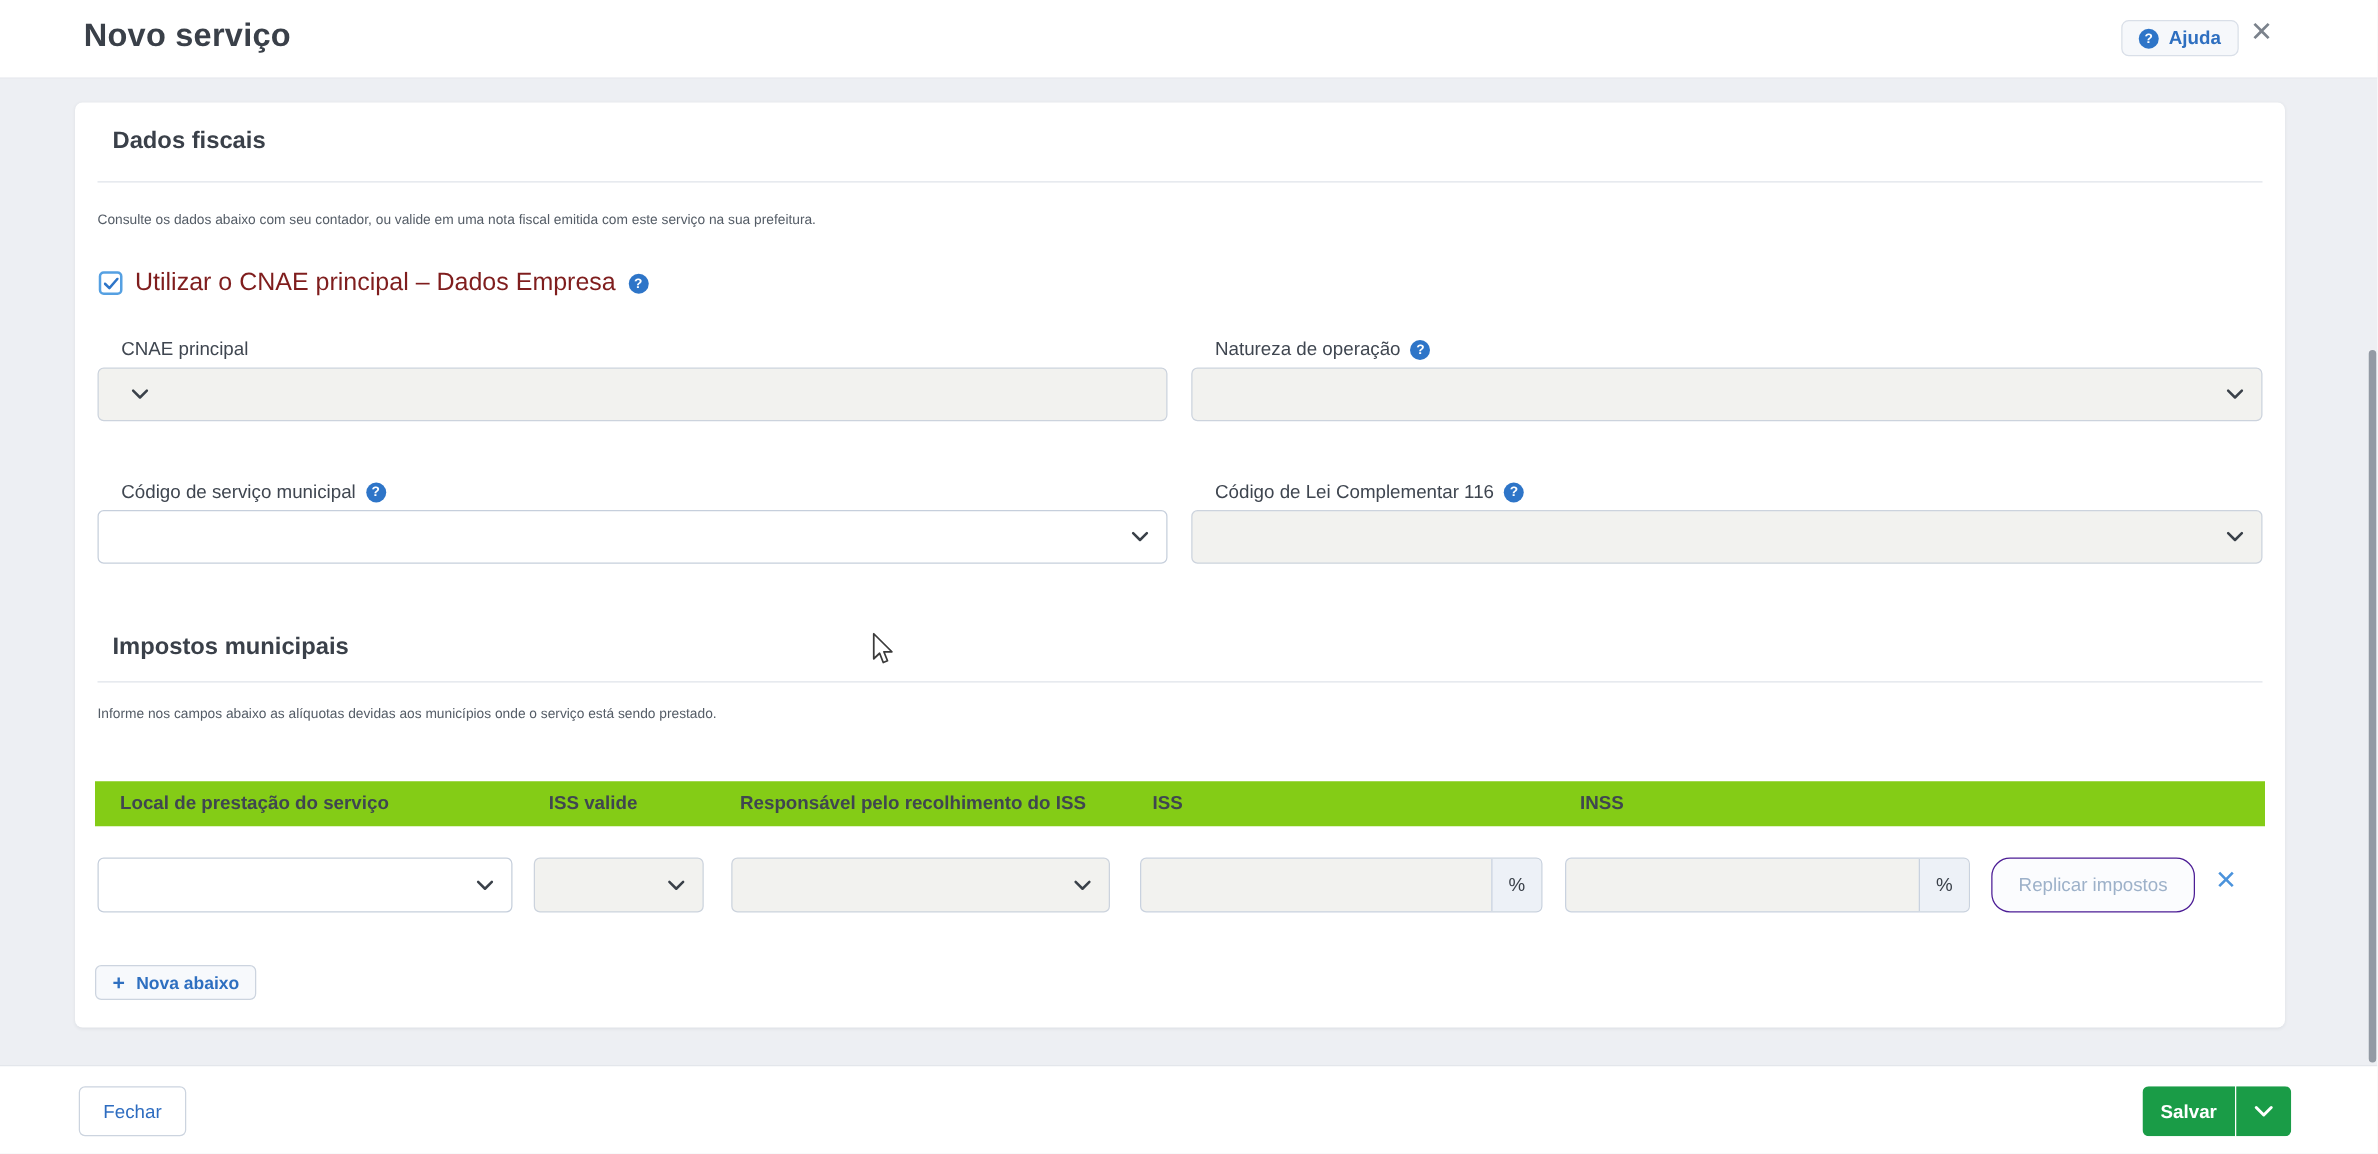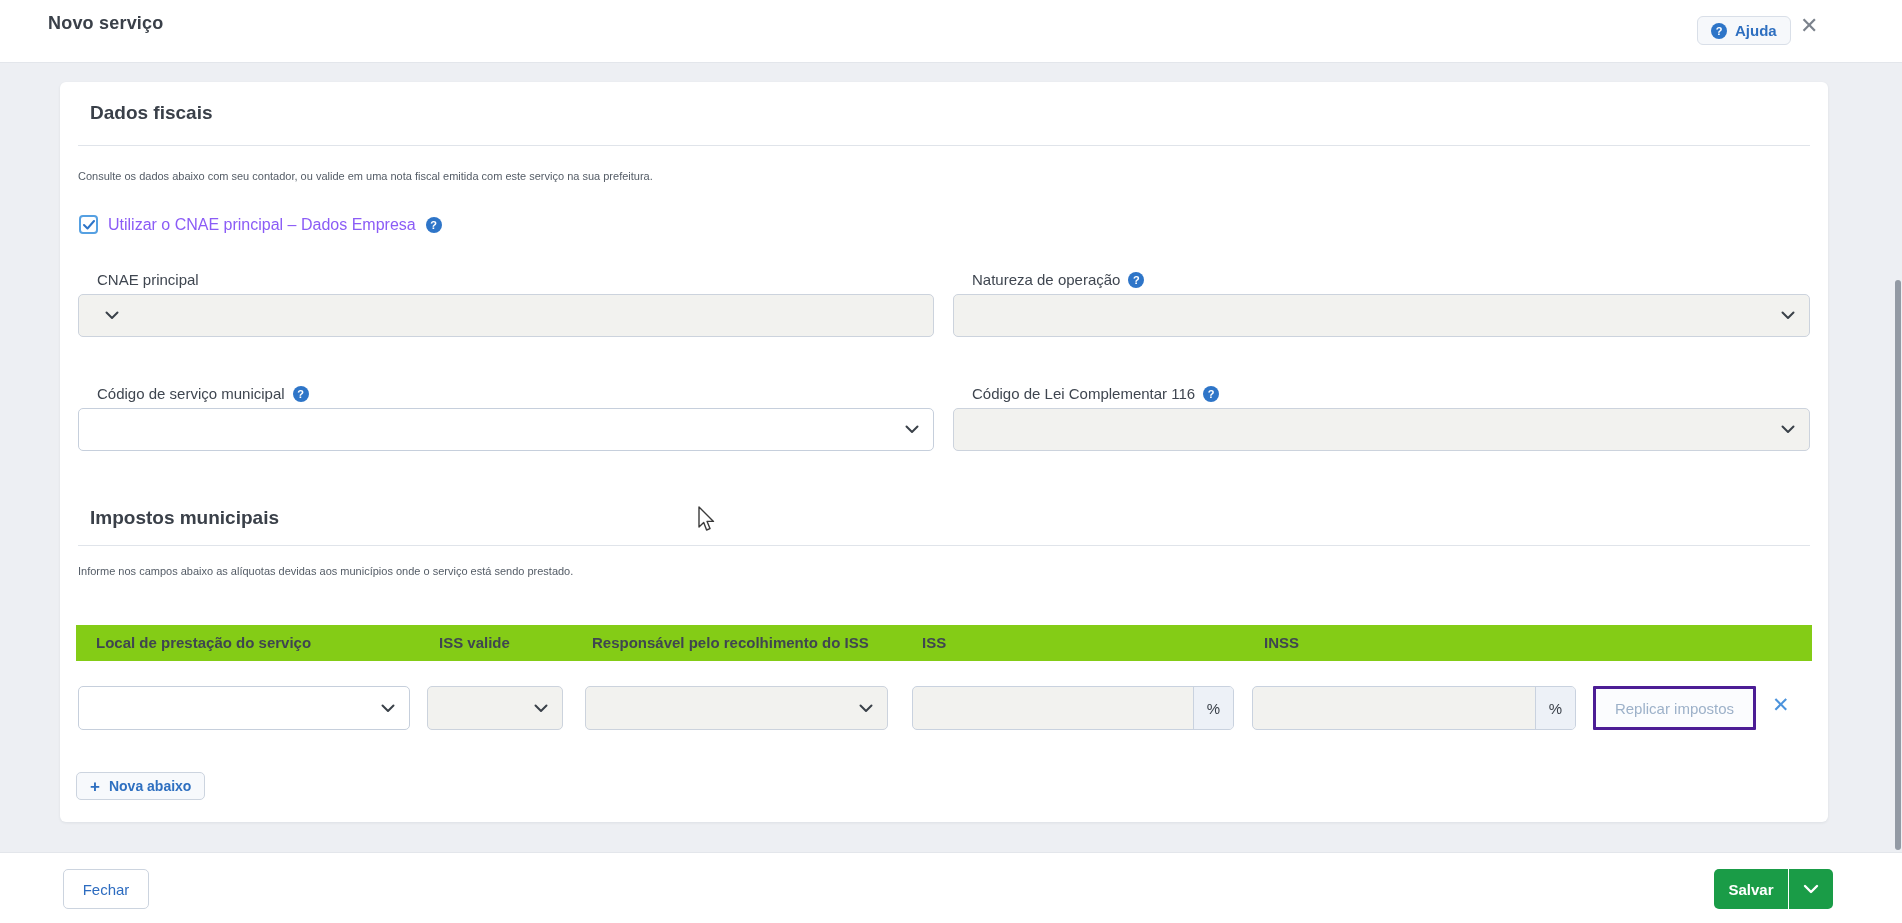--- a/index.html
+++ b/index.html
@@ -6,50 +6,50 @@
   html,body { width:1902px; height:923px; }
   body {
     position:relative;
     background:#edeff3;
     font-family:"Liberation Sans", sans-serif;
     color:#3a4049;
     overflow:hidden;
   }
   
   .topbar { position:absolute; top:0; left:0; right:0; height:63px; background:#ffffff; border-bottom:1px solid #e3e6eb; z-index:5; }
-  .page-title { position:absolute; left:48px; top:13px; font-size:18px; font-weight:700; color:#3a4049; letter-spacing:.2px; }
+  .page-title { position:absolute; left:67px; top:13px; font-size:26px; font-weight:700; color:#3a4049; letter-spacing:.2px; }
   .help-btn { position:absolute; left:1697px; top:16px; height:29px; display:flex; align-items:center; gap:8px; padding:0 13px; background:#f6f8fb; border:1px solid #d9dfe8; border-radius:6px; color:#2e6fc0; font-weight:700; font-size:15px; cursor:pointer; }
   .q-icon { width:16px; height:16px; border-radius:50%; background:#2e75c8; color:#fff; font-size:11px; font-weight:700; display:inline-flex; align-items:center; justify-content:center; flex:0 0 16px; }
   .close-btn { position:absolute; left:1800px; top:15px; font-size:22px; line-height:1; color:#7b828c; cursor:pointer; font-weight:400; }
 
   
   .card { position:absolute; left:60px; top:82px; width:1768px; height:740px; background:#ffffff; border-radius:6px; box-shadow:0 1px 3px rgba(40,50,60,.08); }
   .h2 { position:absolute; left:18px; font-size:19px; font-weight:700; color:#3a4049;margin-left:12px; }
   .hr { position:absolute; left:18px; right:18px; height:1px; background:#e0e4ea; }
   .desc { position:absolute; left:18px; font-size:11px; color:#545c66; }
 
   
   .chk-row { position:absolute; left:19px; top:133px; display:flex; align-items:center; gap:10px; cursor:pointer; }
   .chk-box { width:19px; height:19px; border:2px solid #55a0e2; border-radius:4px; background:#fff; display:flex; align-items:center; justify-content:center; }
-  .chk-label { font-size:16px; color:#8b5cf6; }
+  .chk-label { font-size:20px; color:#7f1d1d; }
 
   
   .flabel { position:absolute; font-size:15px; color:#3f4650; display:flex; align-items:center; gap:8px;margin-left:19px; }
   .sel { position:absolute; height:43px; border:1px solid #c6cfdc; border-radius:5px; background:#fff; display:flex; align-items:center; padding:0 14px; font-size:15px; color:#8a9199; cursor:pointer; }
   .sel.disabled { background:#f2f2ef; border-color:#ccd3dd; cursor:default; }
   .sel .txt { flex:1; white-space:nowrap; overflow:hidden; min-width:0; }
   .chev { margin-left:12px; flex:0 0 auto; display:flex; }
 
   
   .thead { position:absolute; left:16px; width:1736px; top:543px; height:36px; background:#84cc16; }
   .thead span { position:absolute; top:9px; font-size:15px; font-weight:600; color:#3f4650; white-space:nowrap; }
   .igroup { position:absolute; height:44px; border:1px solid #c9d2df; border-radius:5px; background:#f2f2ef; display:flex; overflow:hidden; }
   .igroup input { flex:1; border:0; background:transparent; outline:none; font-size:15px; padding:0 12px; min-width:0; }
   .suffix { width:40px; border-left:1px solid #c9d2df; background:#edf1f7; display:flex; align-items:center; justify-content:center; font-size:15px; color:#3a4049; }
-  .replicar { position:absolute; left:1533px; top:604px; width:163px; height:44px; border:3px solid #4c1d95; background:#fbfcfe; border-radius:1px; color:#9db1c9; font-size:15px; display:flex; align-items:center; justify-content:center; cursor:pointer; }
+  .replicar { position:absolute; left:1533px; top:604px; width:163px; height:44px; border:1px solid #4c1d95; background:#fbfcfe; border-radius:15px; color:#9db1c9; font-size:15px; display:flex; align-items:center; justify-content:center; cursor:pointer; }
   .row-x { position:absolute; left:1712px; top:612px; font-size:21px; color:#4b93dc; cursor:pointer; line-height:1; }
 
   .nova { position:absolute; left:16px; top:690px; height:28px; padding:0 13px; display:inline-flex; align-items:center; gap:9px; border:1px solid #ccd4df; border-radius:5px; background:#f7f9fc; color:#2e6fc0; font-size:14px; font-weight:600; cursor:pointer; }
   .plus { font-size:17px; font-weight:700; color:#2e6fc0; line-height:1; }
 
   
   .footer { position:absolute; left:0; right:0; bottom:0; height:71px; background:#ffffff; border-top:1px solid #e3e6eb; z-index:5;padding-left:33px; }
   .fechar { position:absolute; left:63px; top:16px; width:86px; height:40px; background:#fff; border:1px solid #ccd4df; border-radius:5px; color:#2d6cc0; font-size:15px; display:flex; align-items:center; justify-content:center; cursor:pointer; }
   .salvar { position:absolute; left:1714px; top:16px; height:40px; display:flex; border-radius:5px; overflow:hidden; cursor:pointer; }
   .salvar-main { width:74px; background:#1a9c47; color:#fff; font-size:15px; font-weight:700; display:flex; align-items:center; justify-content:center; }

